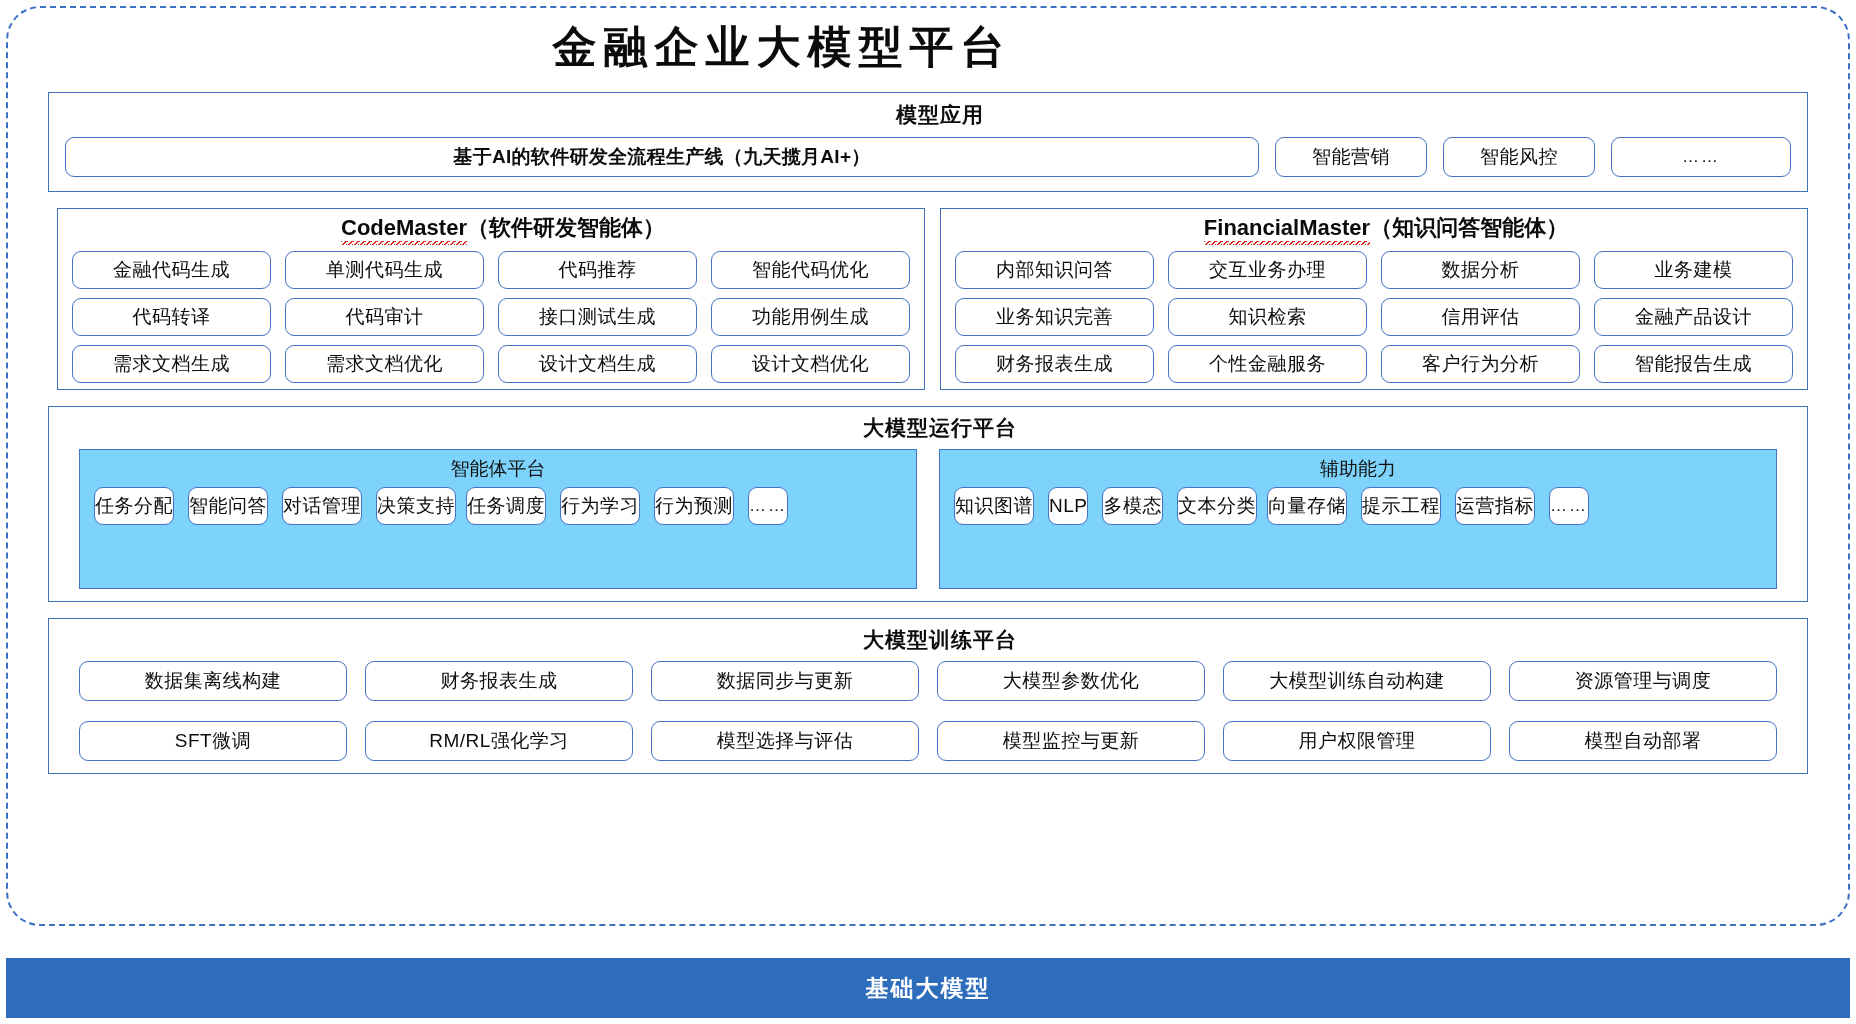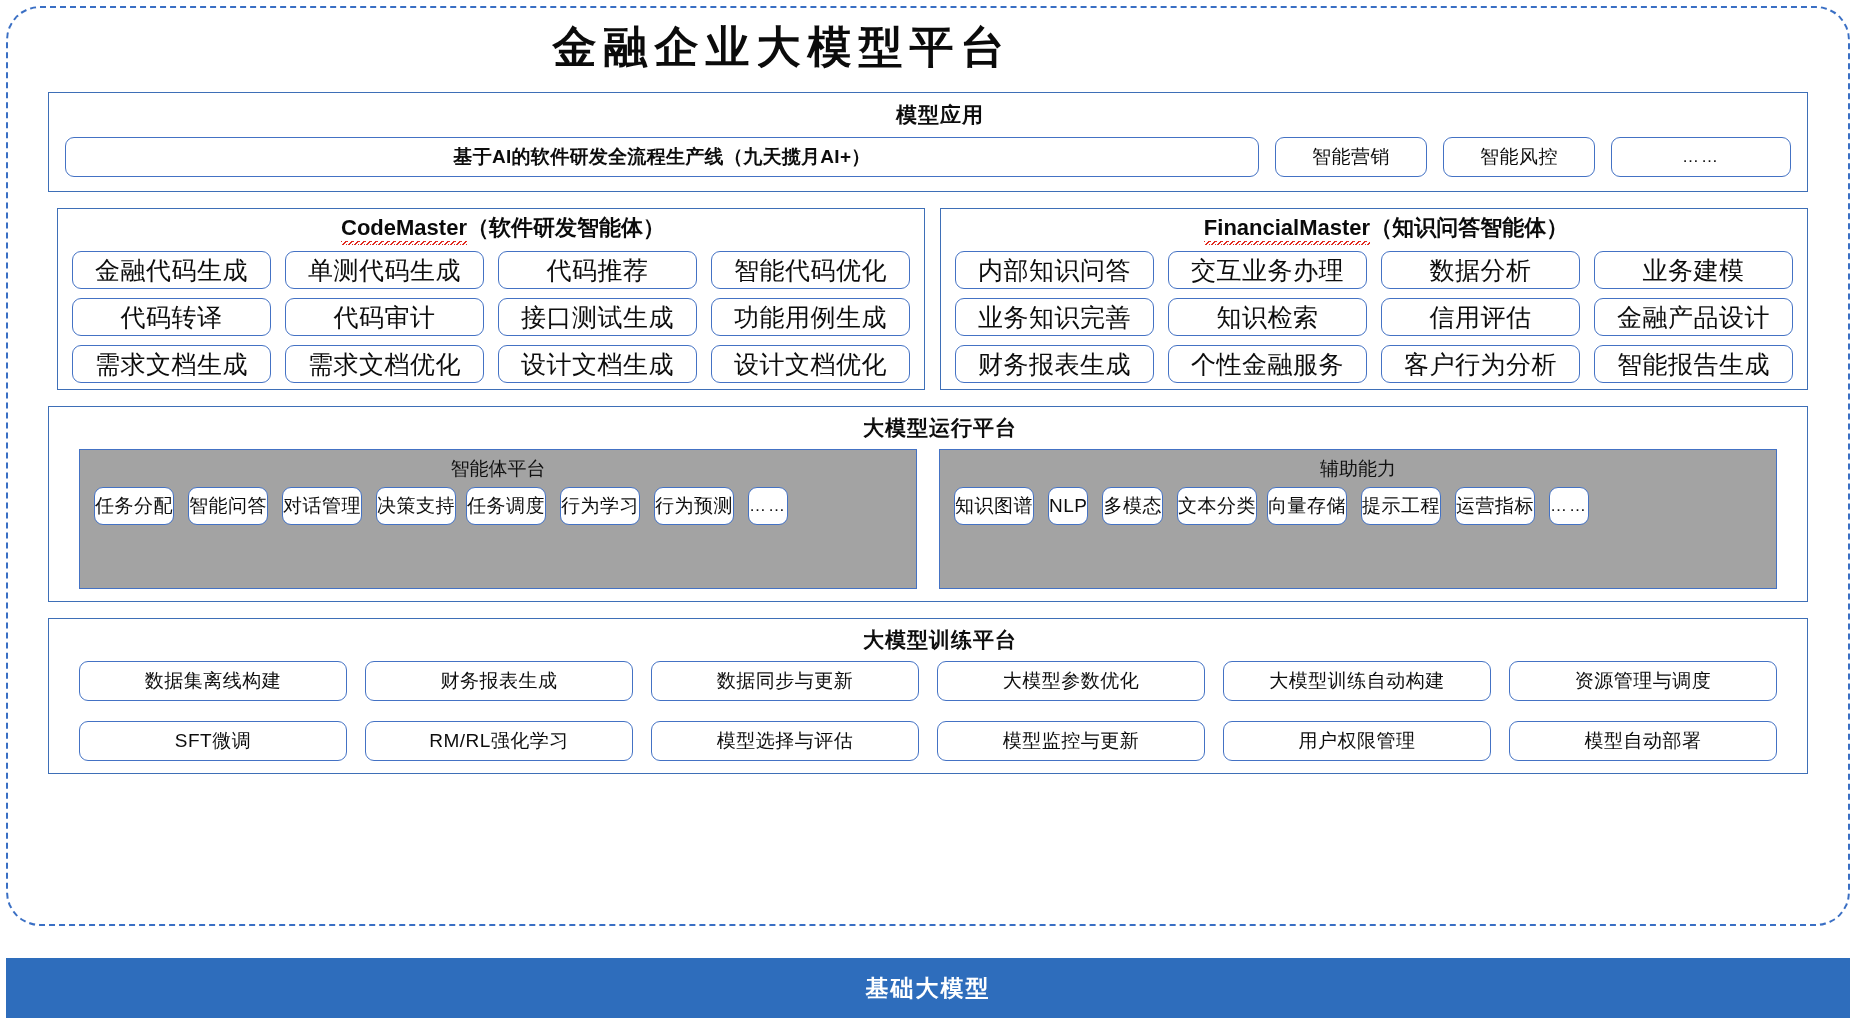--- a/index.html
+++ b/index.html
@@ -59,21 +59,21 @@
     text-align: center;
     font-size: 21px;
     font-weight: 700;
     color: #0d0d0d;
     letter-spacing: 1px;
     line-height: 1;
   }
 
   .subpanel {
     border: 1.4px solid #4472C4;
-    background: #a3a3a3;
+    background: #7dd3fc;
   }
 
   .subpanel-title {
     text-align: center;
     font-size: 19px;
     font-weight: 400;
     color: #111;
     line-height: 1;
   }
 
@@ -171,21 +171,21 @@
     right: 14px;
     top: 42px;
     display: flex;
     flex-direction: column;
     gap: 9px;
   }
   .agent-grid .row { gap: 14px; }
   .agent-grid .chip {
     flex: 1 1 0;
     height: 38px;
-    font-size: 25px;
+    font-size: 19px;
   }
 
   
   #sec-runtime {
     left: 48px;
     top: 406px;
     width: 1760px;
     height: 196px;
   }
   #sec-runtime .panel-title { margin-top: 10px; }

